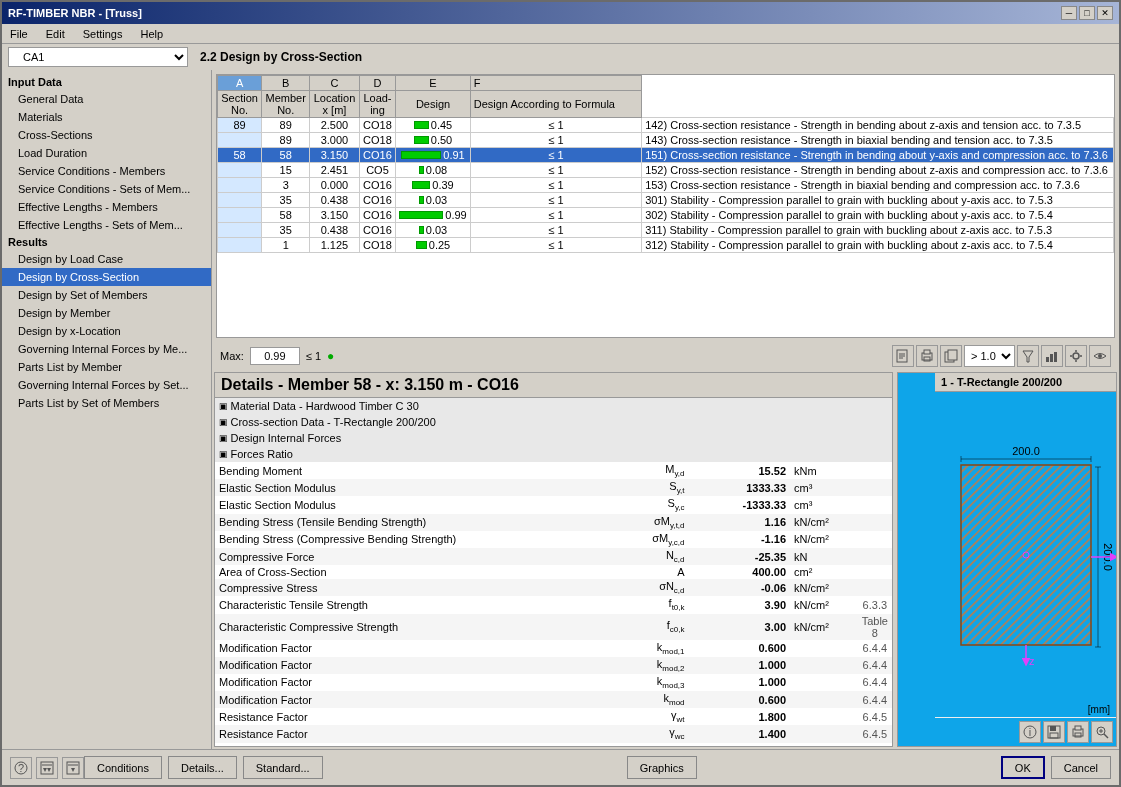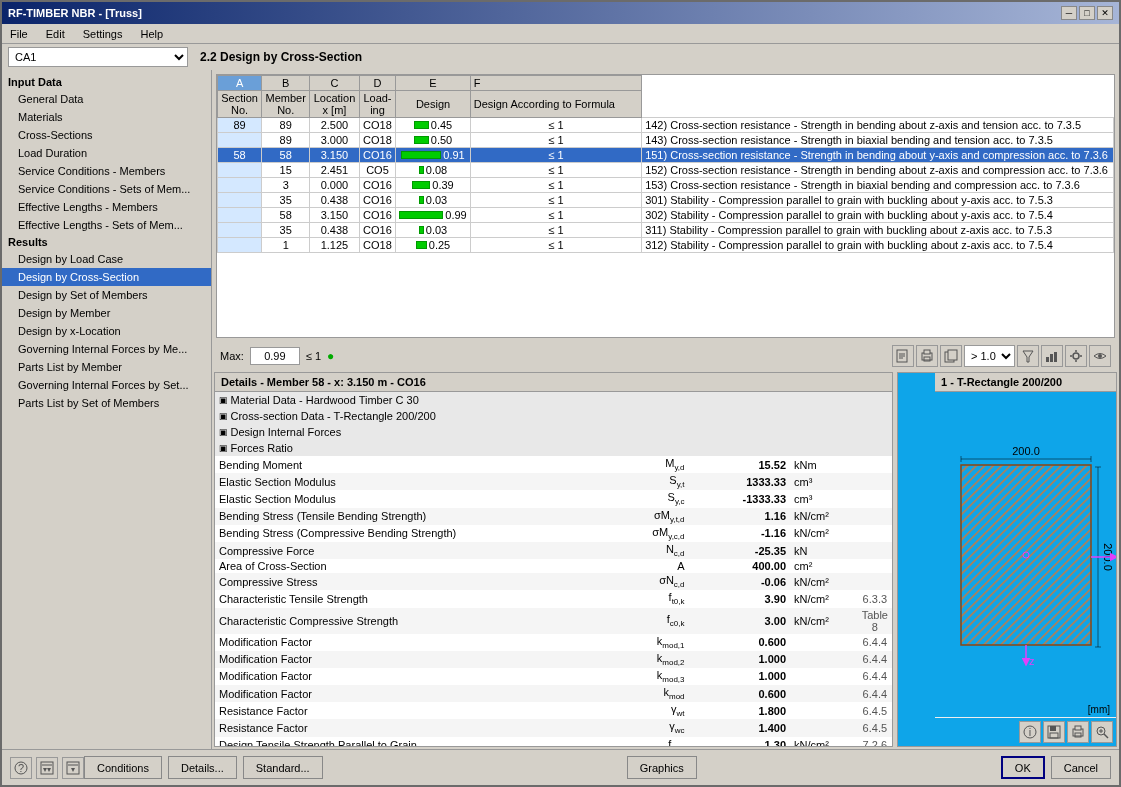--- a/index.html
+++ b/index.html
@@ -14,21 +14,21 @@
     
     
     .menu-bar { background: #d4d0c8; border-bottom: 1px solid #999; padding: 2px 4px; display: flex; gap: 10px; height: 20px; align-items: center; }
     .menu-item { padding: 1px 4px; cursor: pointer; font-size: 11px; }
     
     
     .main-content { display: flex; flex-direction: column; flex: 1; overflow: hidden; }
     
     
     .toolbar-row { padding: 3px 6px; display: flex; align-items: center; gap: 4px; background: #d4d0c8; height: 26px; }
-    .ca-select { width: 180px; height: 20px; background: white; border: 1px solid #999; padding: 0 2px; font-size: 11px; }
+    .ca-select { width: 180px; height: 20px; background: white; border: 1px solid #999; padding: 0 10px; font-size: 11px; }
     .section-title { font-size: 12px; font-weight: bold; padding-left: 8px; }
     
     
     .content-area { display: flex; flex: 1; overflow: hidden; }
     
     
     .sidebar { width: 210px; min-width: 210px; background: #d4d0c8; border-right: 1px solid #999; overflow-y: auto; padding: 4px 0; }
     .sidebar-group { font-weight: bold; font-size: 11px; padding: 2px 6px; color: #000; }
     .sidebar-item { padding: 1px 8px 1px 16px; cursor: pointer; color: #000; font-size: 11px; line-height: 16px; }
     .sidebar-item.active { background: #316ac5; color: white; }
@@ -64,21 +64,21 @@
     .green-check { color: #00aa00; font-size: 12px; }
     .toolbar-icons { display: flex; gap: 2px; margin-left: auto; }
     .icon-btn { width: 22px; height: 22px; background: #d4d0c8; border: 1px solid #999; display: flex; align-items: center; justify-content: center; cursor: pointer; font-size: 10px; }
     .filter-select { height: 22px; border: 1px solid #999; background: white; padding: 0 2px; font-size: 11px; }
     
     
     .bottom-area { flex: 1; display: flex; overflow: hidden; }
     
     
     .details-panel { flex: 1; border: 1px solid #999; margin: 2px; background: white; overflow-y: auto; }
-    .details-header { background: #d4d0c8; padding: 3px 6px; font-weight: bold; font-size: 11px; border-bottom: 1px solid #999; }
+    .details-header { background: #d4d0c8; padding: 3px 6px; font-weight: bold; font-size: 16px; border-bottom: 1px solid #999; }
     .details-section-header { display: flex; align-items: center; gap: 3px; background: #e8e8e8; padding: 2px 4px; cursor: pointer; font-size: 11px; }
     .expand-icon { font-size: 9px; }
     
     table.details-table { width: 100%; border-collapse: collapse; font-size: 11px; }
     table.details-table td { padding: 1px 4px; border: none; }
     table.details-table tr:nth-child(even) { background: #f5f5f5; }
     .dt-label { width: 55%; color: #000; }
     .dt-symbol { width: 15%; text-align: right; padding-right: 4px; }
     .dt-value { width: 15%; text-align: right; font-weight: bold; }
     .dt-unit { width: 10%; padding-left: 2px; }

